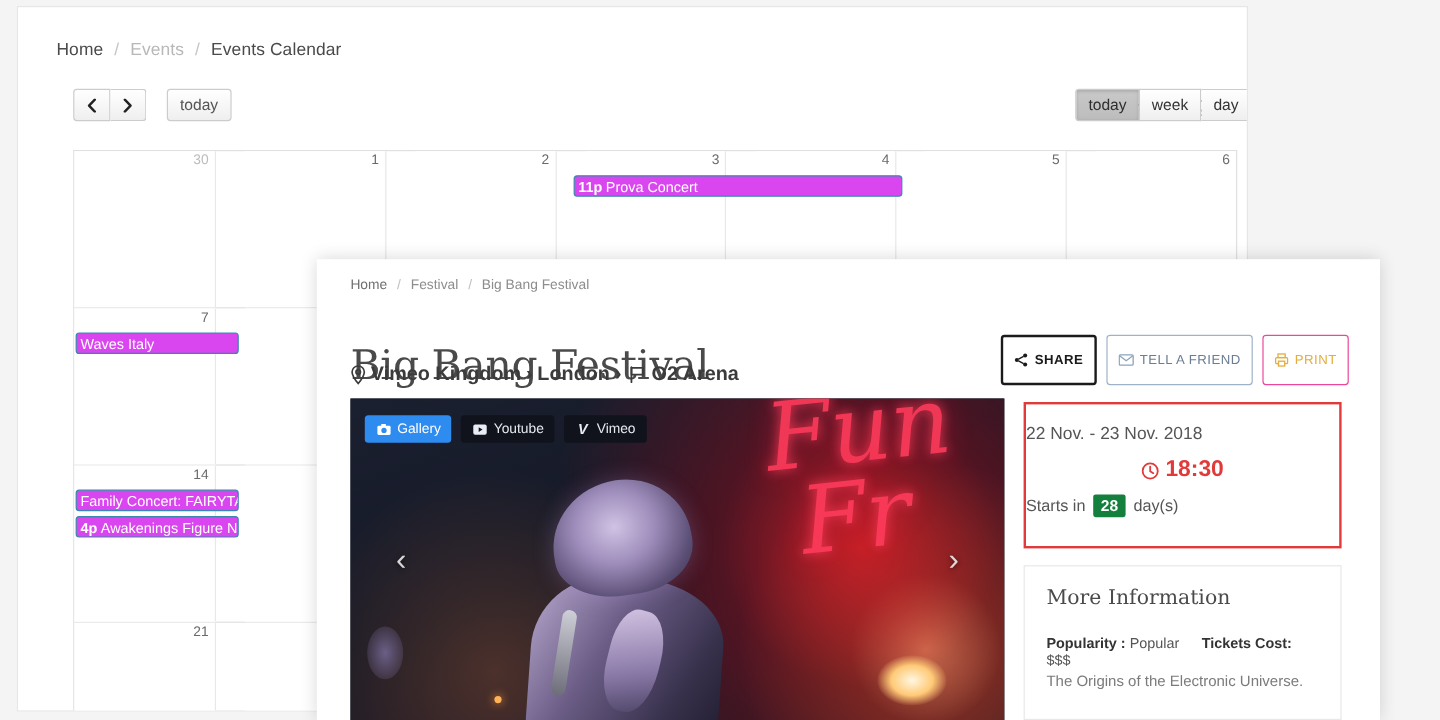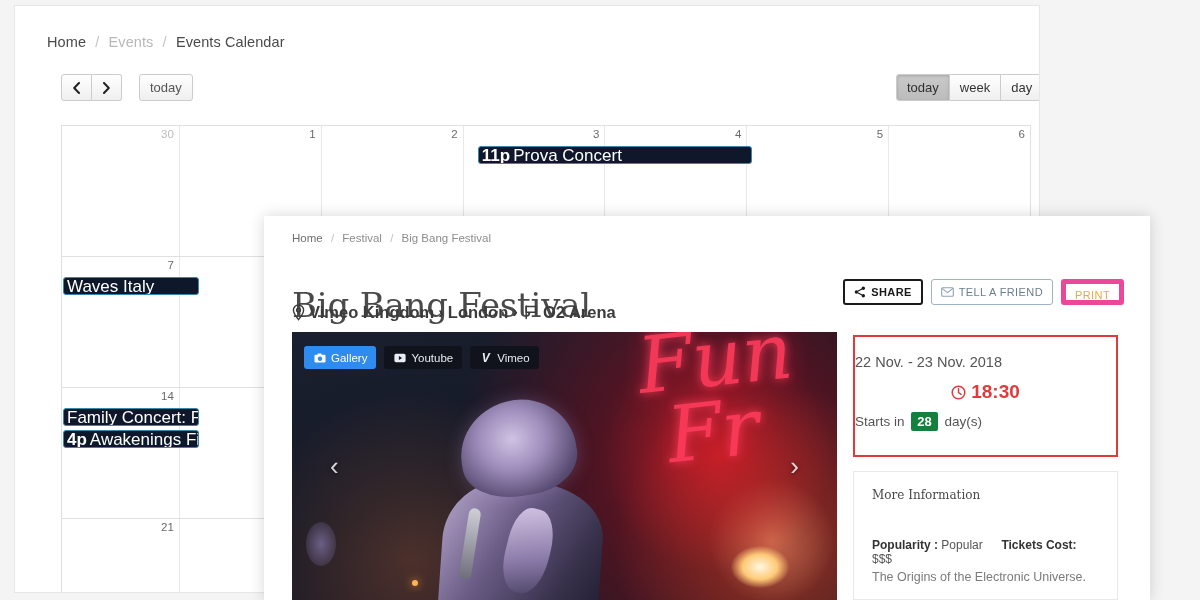--- a/index.html
+++ b/index.html
@@ -68,22 +68,22 @@
   .cal-week .cells { display:flex; height:100%;gap:24px; }
   .cal-week .cell { flex:1; border-right:1px solid #e8e8e8; position:relative; background:#fff; }
   .cal-week .cell:last-child { border-right:none; }
   .cal-week .daynum {
     position:absolute; right:5px; top:2px; font-size:11.5px; color:#6a6a6a;
   }
   .cal-week .daynum.other { color:#bcbcbc; }
 
   .ev {
     position:absolute; height:18px; line-height:18px;
-    background:#0f172a; border:1px solid #3a87ad; border-radius:3px;
-    color:#ffffff; font-size:17px; padding:0 3px;
+    background:#d946ef; border:1px solid #3a87ad; border-radius:3px;
+    color:#ffffff; font-size:12px; padding:0 3px;
     white-space:nowrap; overflow:hidden; cursor:pointer;
   }
   .ev .t { font-weight:bold; margin-right:3px; }
 
   
   #detail-panel {
     position:absolute; left:264px; top:216px; width:886px; height:384px;
     background:#ffffff;
     box-shadow:0 0 14px rgba(0,0,0,0.16);
     overflow:hidden;
@@ -103,27 +103,27 @@
   #event-location {
     position:absolute; left:28px; top:86px;
     font-size:16.5px; color:#3b3b3b; font-weight:bold;
     display:flex; align-items:center; gap:4px;
   }
   #event-location .chev { font-weight:bold; }
   #event-location .chev.big { font-size:17px; }
 
   #action-buttons { position:absolute; right:26px; top:63px; display:flex; gap:8px; }
   .act-btn {
-    height:26px; padding:0 9px; display:inline-flex; align-items:center; gap:5px;
+    height:42px; padding:0 9px; display:inline-flex; align-items:center; gap:5px;
     font-size:11px; letter-spacing:0.4px; border-radius:3px; background:#fff;
     cursor:pointer; white-space:nowrap;
   }
   .act-btn.share { border:2px solid #1a1a1a; color:#1a1a1a; font-weight:bold; }
   .act-btn.tell  { border:1px solid #9fb3c8; color:#6b7d91; }
-  .act-btn.print { border:5px solid #ec4899; color:#e3ae3c;flex-direction:column; }
+  .act-btn.print { border:1px solid #ec4899; color:#e3ae3c; }
 
   
   #media-box {
     position:absolute; left:28px; top:116px; width:545px; height:268px;
     overflow:hidden; background:#151a27;
   }
   #media-photo { position:absolute; inset:0; }
   .ph-bg {
     position:absolute; inset:0;
     background:
@@ -204,23 +204,23 @@
   #starts-row .cnt {
     background:#15803d; color:#fff; font-weight:bold;
     padding:2px 6px; border-radius:2px; margin:0 3px; font-size:13px;
   }
 
   #info-card {
     position:absolute; left:589px; top:255px; width:265px; height:129px;
     border:1px solid #e8e8e8; background:#fff; padding:16px 18px;
   }
   #info-title {
-    font-family:"DejaVu Serif", serif; font-size:12px; color:#4a4a4a; font-weight:400;
-  }
-  #info-meta { margin-top:36px; font-size:12px; color:#555; }
+    font-family:"DejaVu Serif", serif; font-size:17px; color:#4a4a4a; font-weight:400;
+  }
+  #info-meta { margin-top:21px; font-size:12px; color:#555; }
   #info-meta b { color:#333; }
   #info-meta .gap { display:inline-block; width:12px; }
   #info-desc { margin-top:4px; font-size:12.5px; color:#7b7b7b; }
 
   .ico-svg { display:block; }
 </style>
 </head>
 <body>
 
 <div id="calendar-card">

